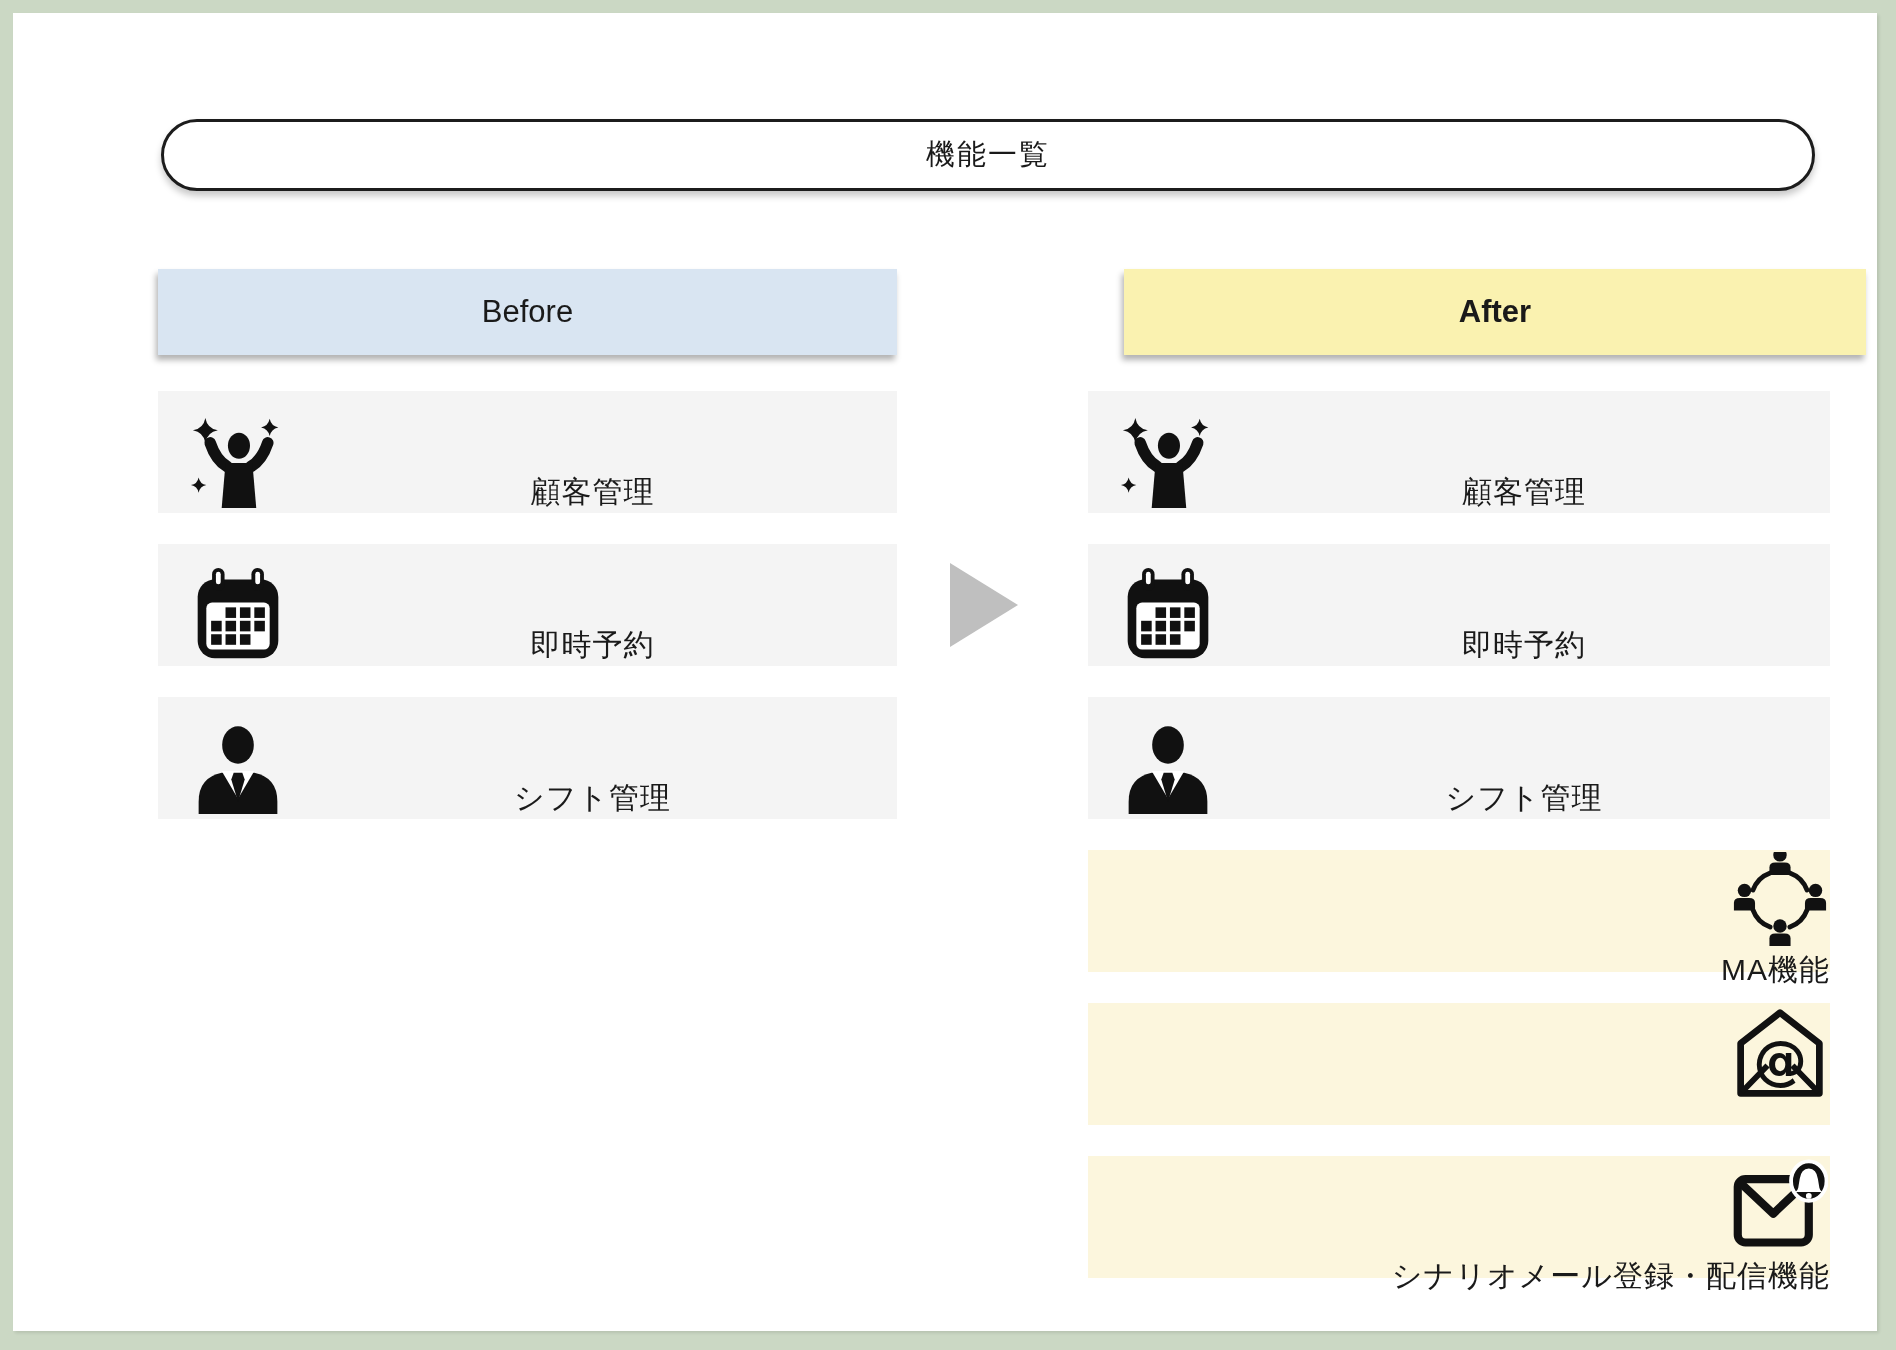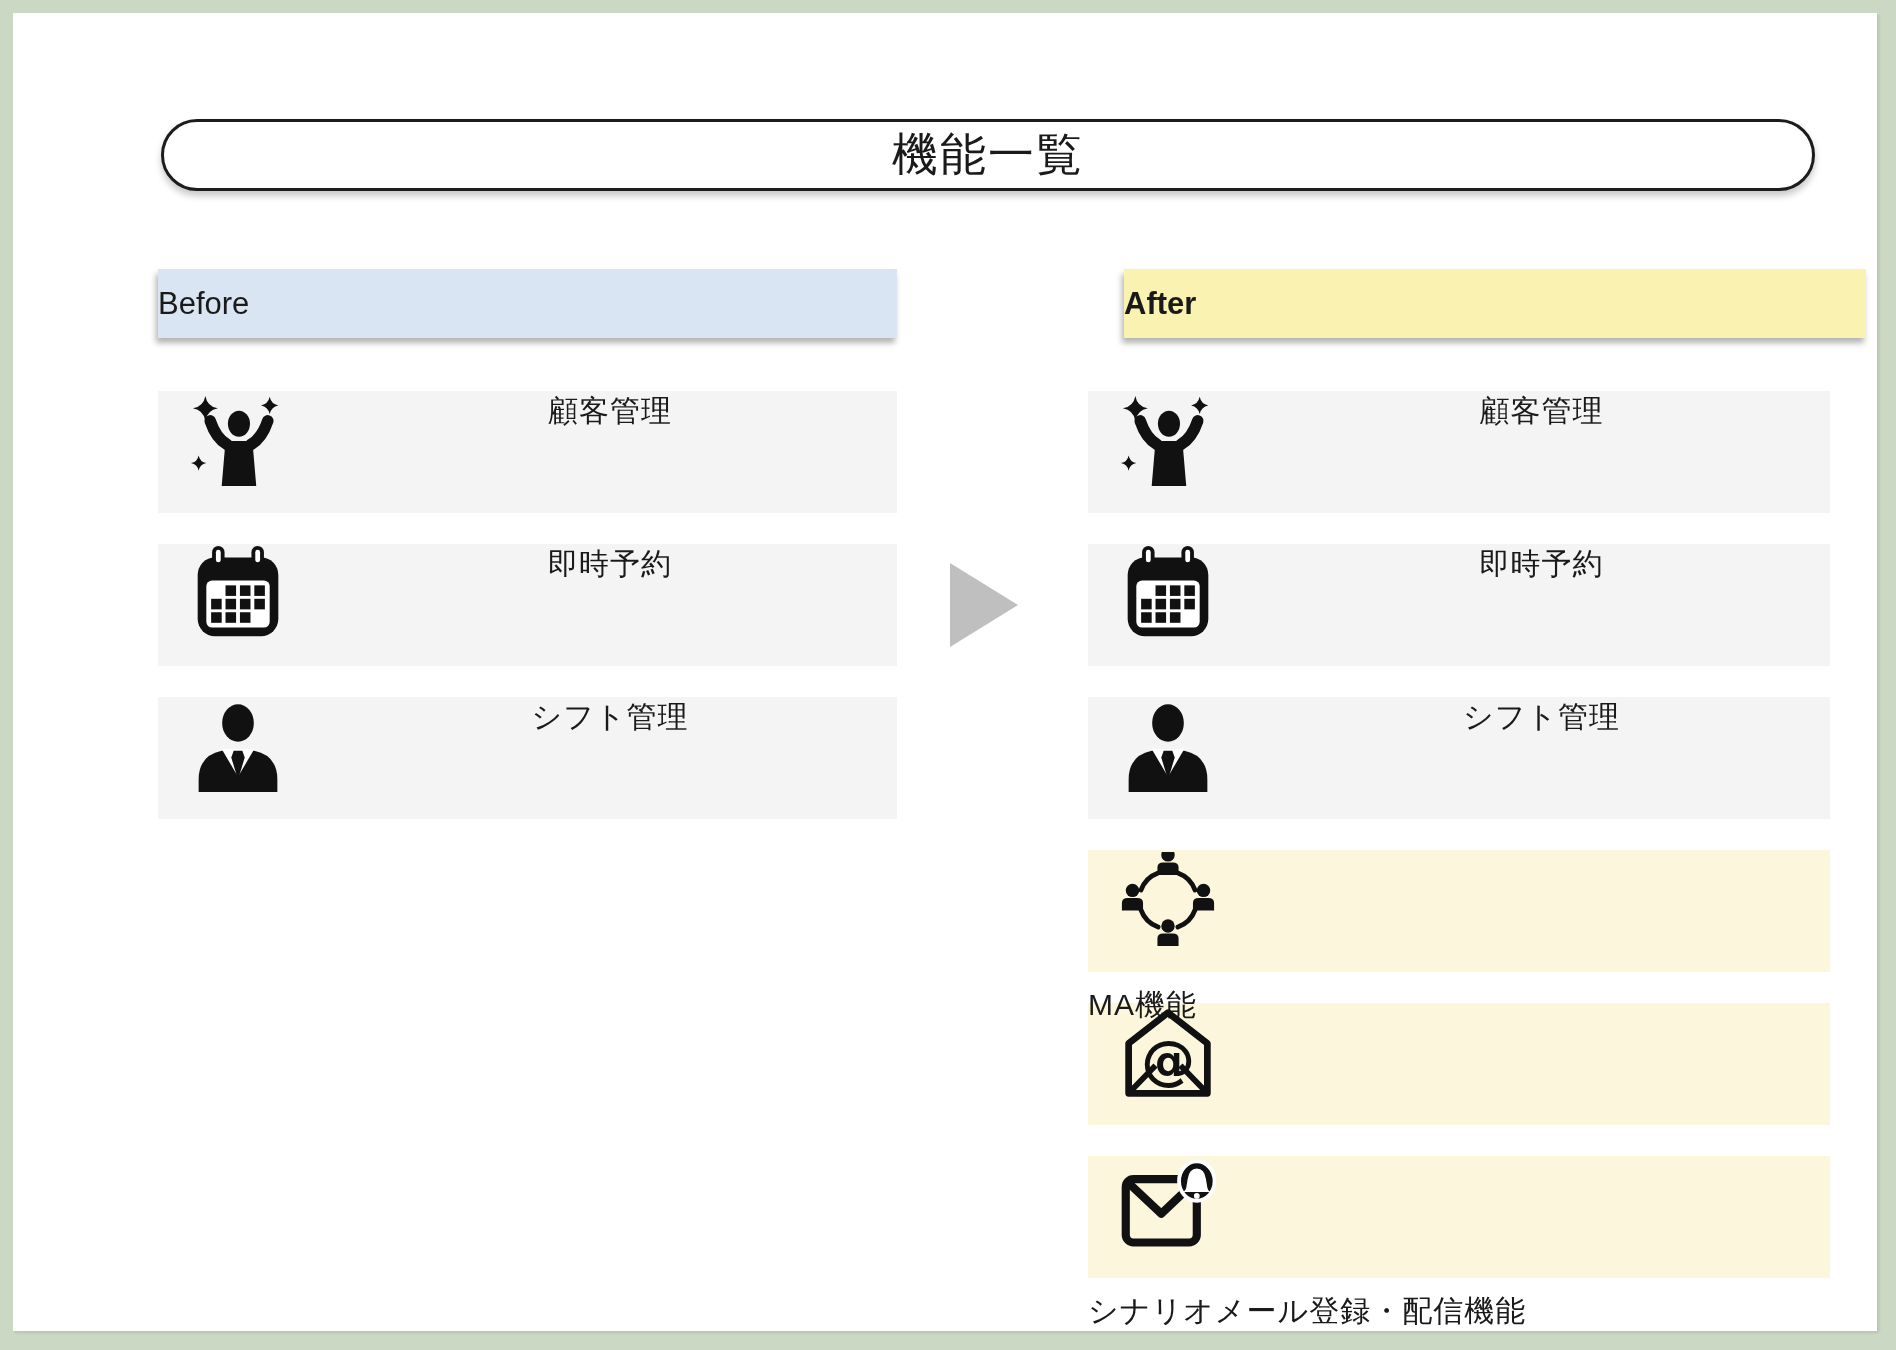--- a/index.html
+++ b/index.html
@@ -15,26 +15,26 @@
     box-shadow:2px 2px 3px rgba(0,0,0,0.10);
   }
   .title-box{
     position:absolute;left:148px;top:106px;width:1654px;height:72px;
     border:3px solid var(--border-black,#1c1c1c);
     border-radius:39px;
     background:#fff;
     display:flex;align-items:center;justify-content:center;
     box-shadow:0 5px 7px rgba(0,0,0,0.22);
     box-sizing:border-box;
-    font-size:46px;color:var(--text,#1a1a1a);
+    font-size:29px;color:var(--text,#1a1a1a);
     letter-spacing:2px;
   }
   .col-header{
-    position:absolute;top:256px;height:69px;
-    display:flex;align-items:center;justify-content:flex-start;
+    position:absolute;top:256px;height:86px;
+    display:flex;align-items:center;justify-content:center;
     box-shadow:-2px 5px 6px rgba(0,0,0,0.30);
     color:var(--text,#1a1a1a);
   }
   .col-header.before{
     left:145px;width:739px;
     background:var(--before-header,#d9e5f2);
     font-size:31px;font-weight:normal;
   }
   .col-header.after{
     left:1111px;width:742px;
@@ -42,21 +42,21 @@
     font-size:31px;font-weight:bold;
   }
   .rows{
     position:absolute;top:378px;
   }
   .rows.before-rows{left:145px;width:739px;}
   .rows.after-rows{left:1075px;width:742px;}
   .row{
     height:122px;margin-bottom:31px;
     background:var(--row-gray,#f4f4f4);
-    display:flex;align-items:flex-start;gap:35px;
+    display:flex;align-items:flex-end;
   }
   .row.highlight{background:var(--row-yellow,#fcf6dd);flex-direction:column;}
   .row-icon{
     width:100px;height:100px;margin-left:30px;flex:0 0 auto;
     display:flex;align-items:center;justify-content:center;
   }
   .row-icon svg{width:96px;height:96px;display:block;}
   .row-label{
     flex:1;text-align:center;
     font-size:30px;color:var(--text,#1a1a1a);

